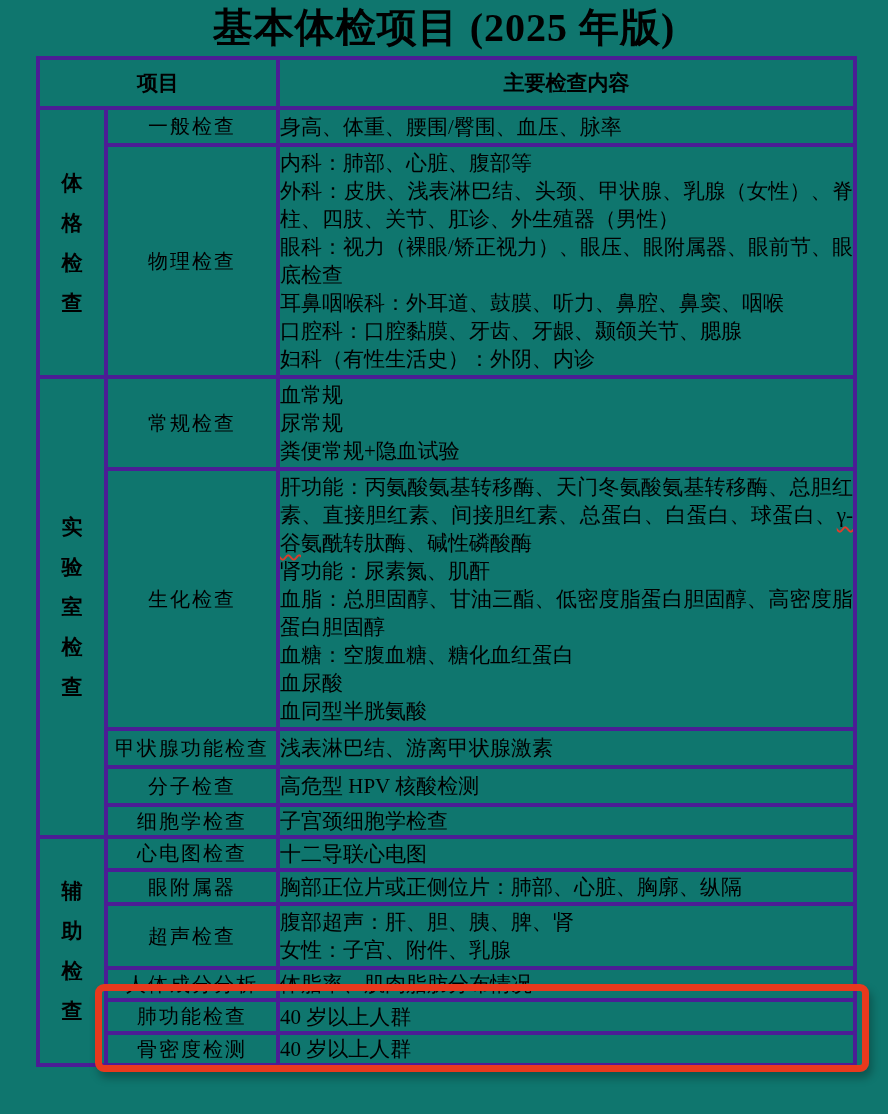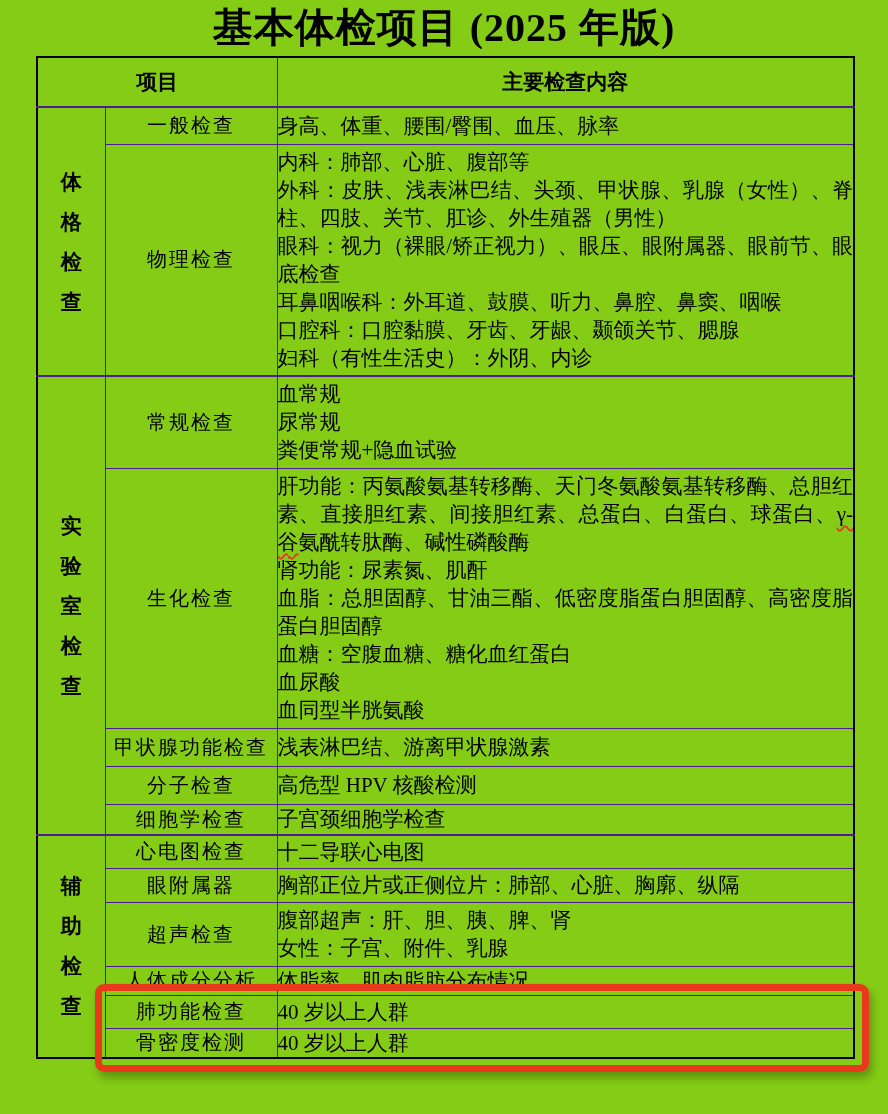--- a/index.html
+++ b/index.html
@@ -1,35 +1,35 @@
 <!DOCTYPE html>
 <html><head>
 <meta charset="utf-8">
 <style>
   html,body { margin:0; padding:0; background:#ffffff; }
   .page {
     position:relative; width:888px; height:1114px;
-    background:#84cc16; overflow:hidden;
+    background:#0f766e; overflow:hidden;
     font-family:"Liberation Serif","DejaVu Serif",serif;
     color:#000;
   }
   .title {
     position:absolute; top:0px; left:0; width:100%;
     margin:0; text-align:center;
     font-size:40px; font-weight:bold; letter-spacing:1px;
     font-family:"Liberation Serif","DejaVu Serif",serif;
   }
   table.exam-table {
     position:absolute; left:36px; top:56px;
     width:817px; table-layout:fixed;
     border-collapse:collapse;
     border:2px solid #000;
   }
   table.exam-table td {
-    border:1px solid #4c1d95;
+    border:4px solid #4c1d95;
     padding:0;
     overflow:hidden;
   }
   tr.section-start td { border-top-width:2px; }
   td.th {
     font-weight:bold; font-size:21px; text-align:center; vertical-align:middle;
   }
   td.sec {
     font-weight:bold; font-size:21px; text-align:center; vertical-align:middle;
     line-height:40px;

